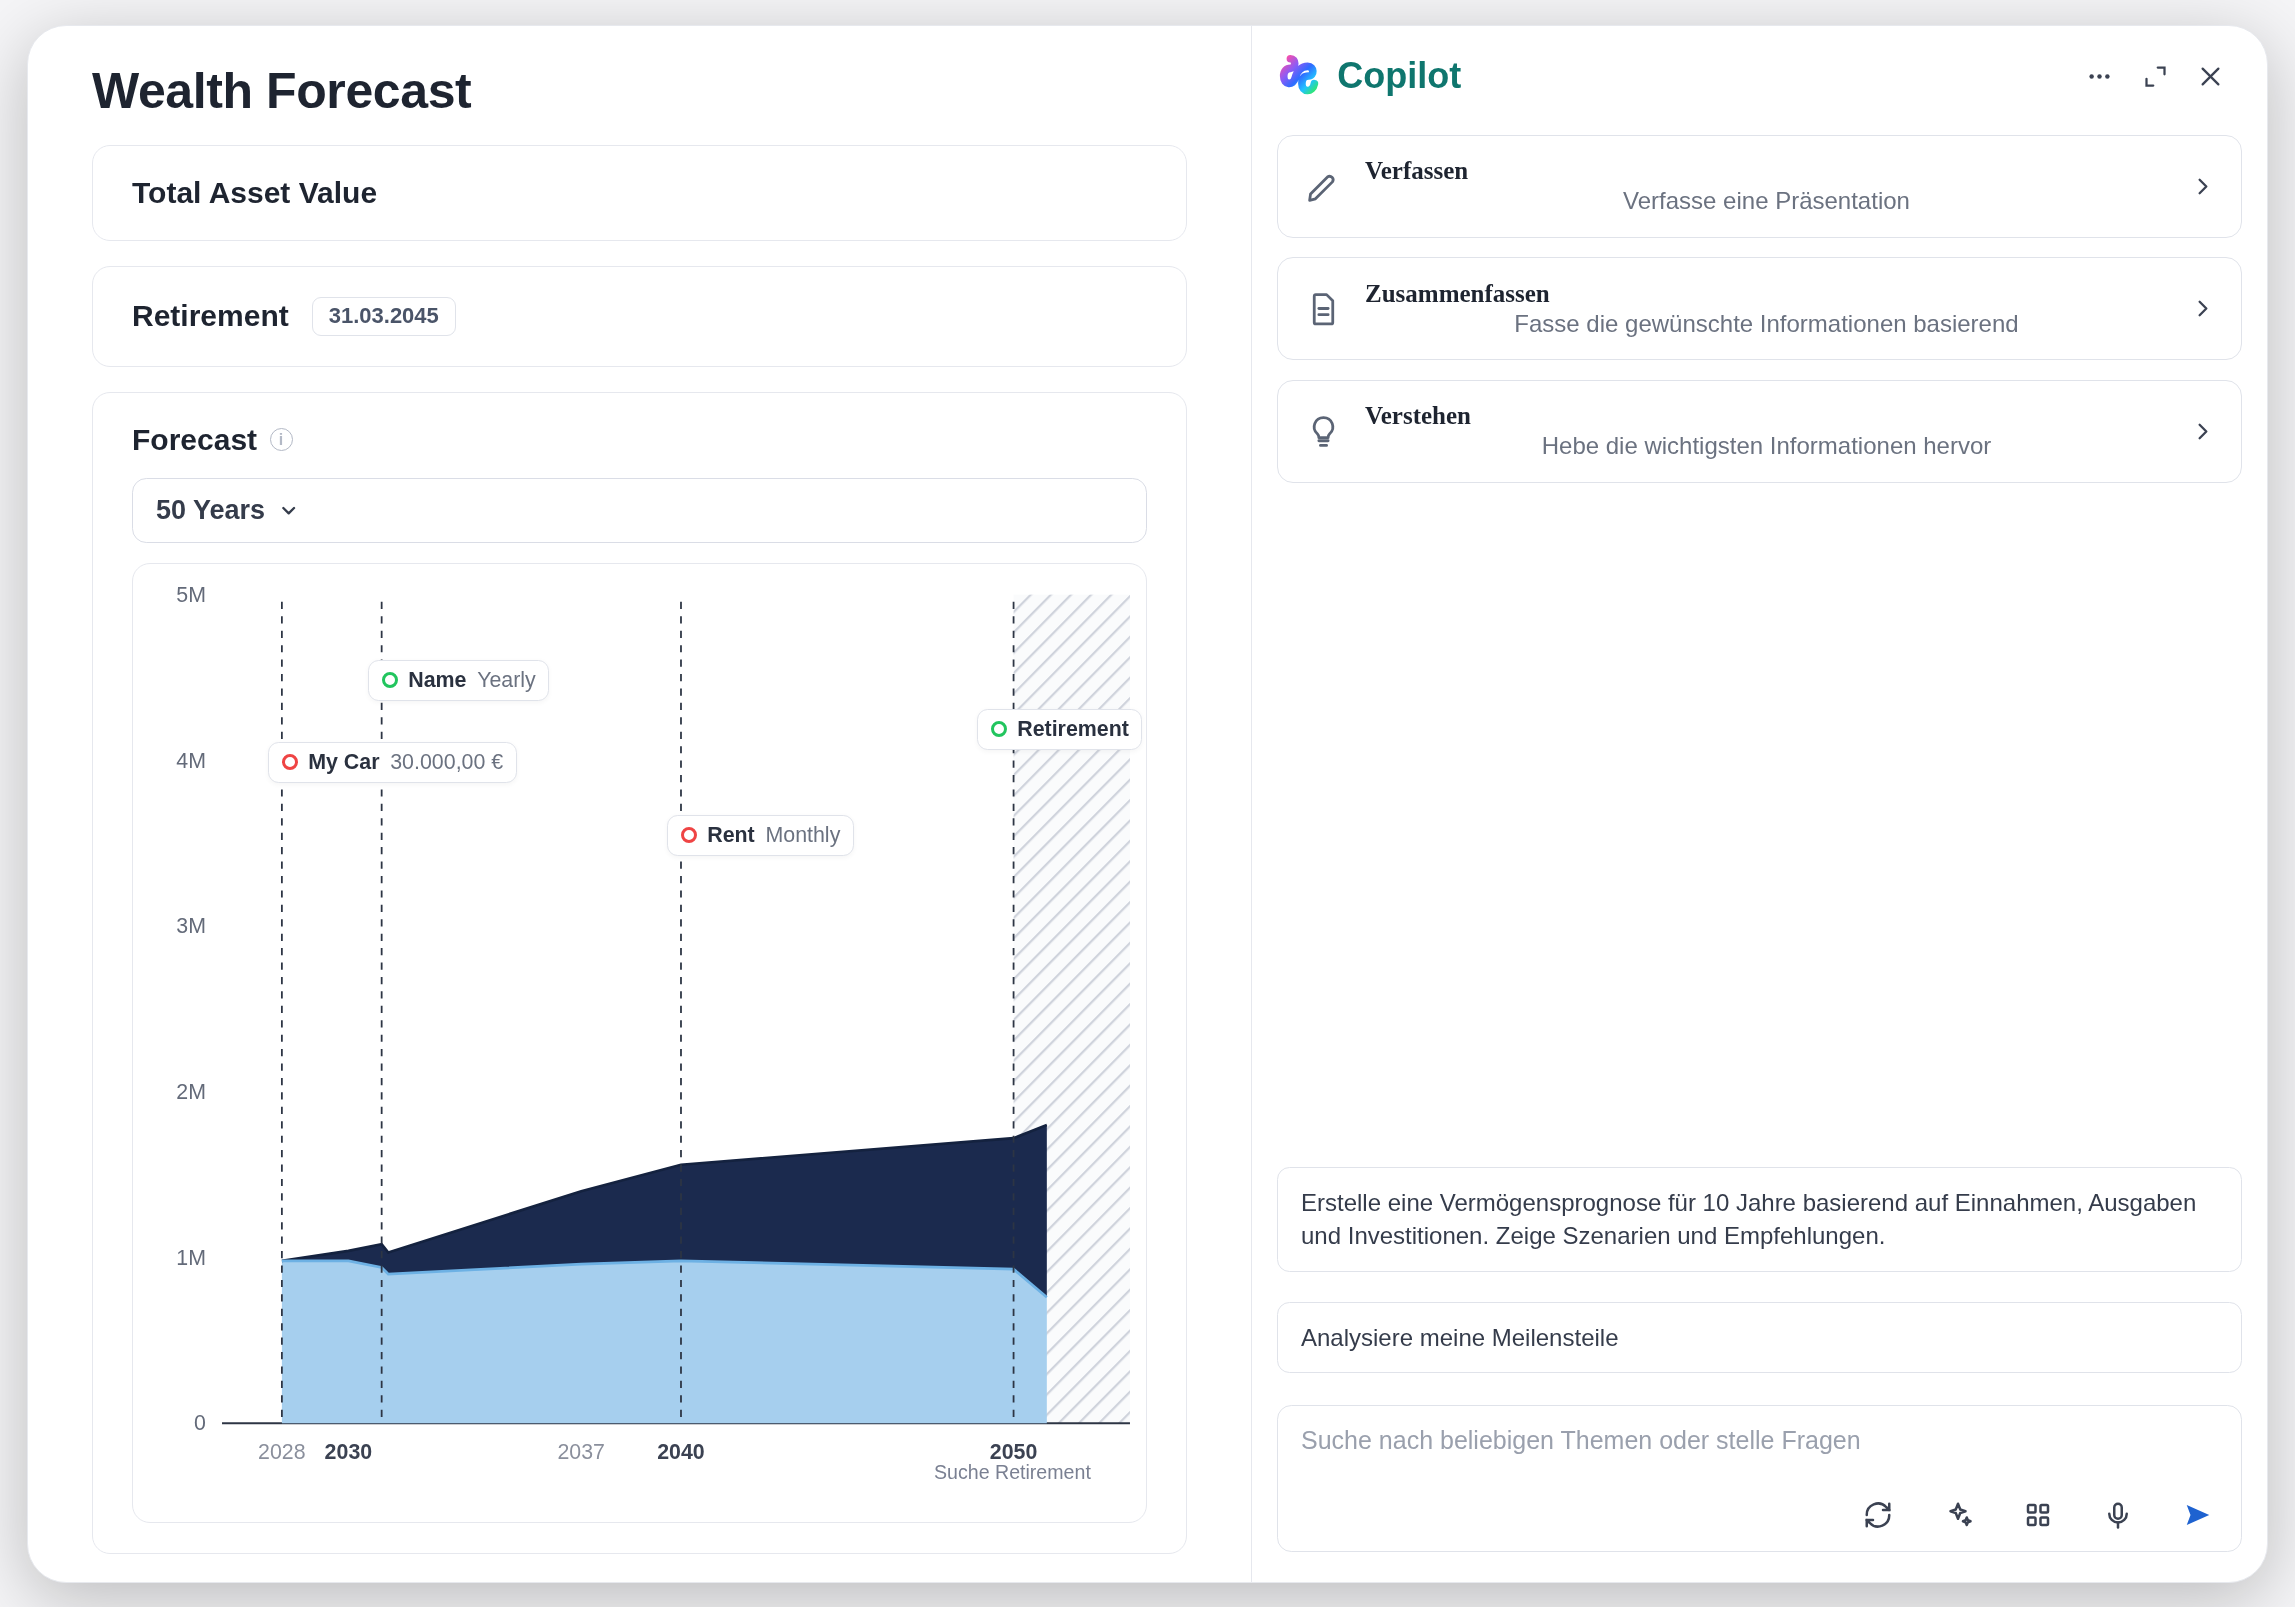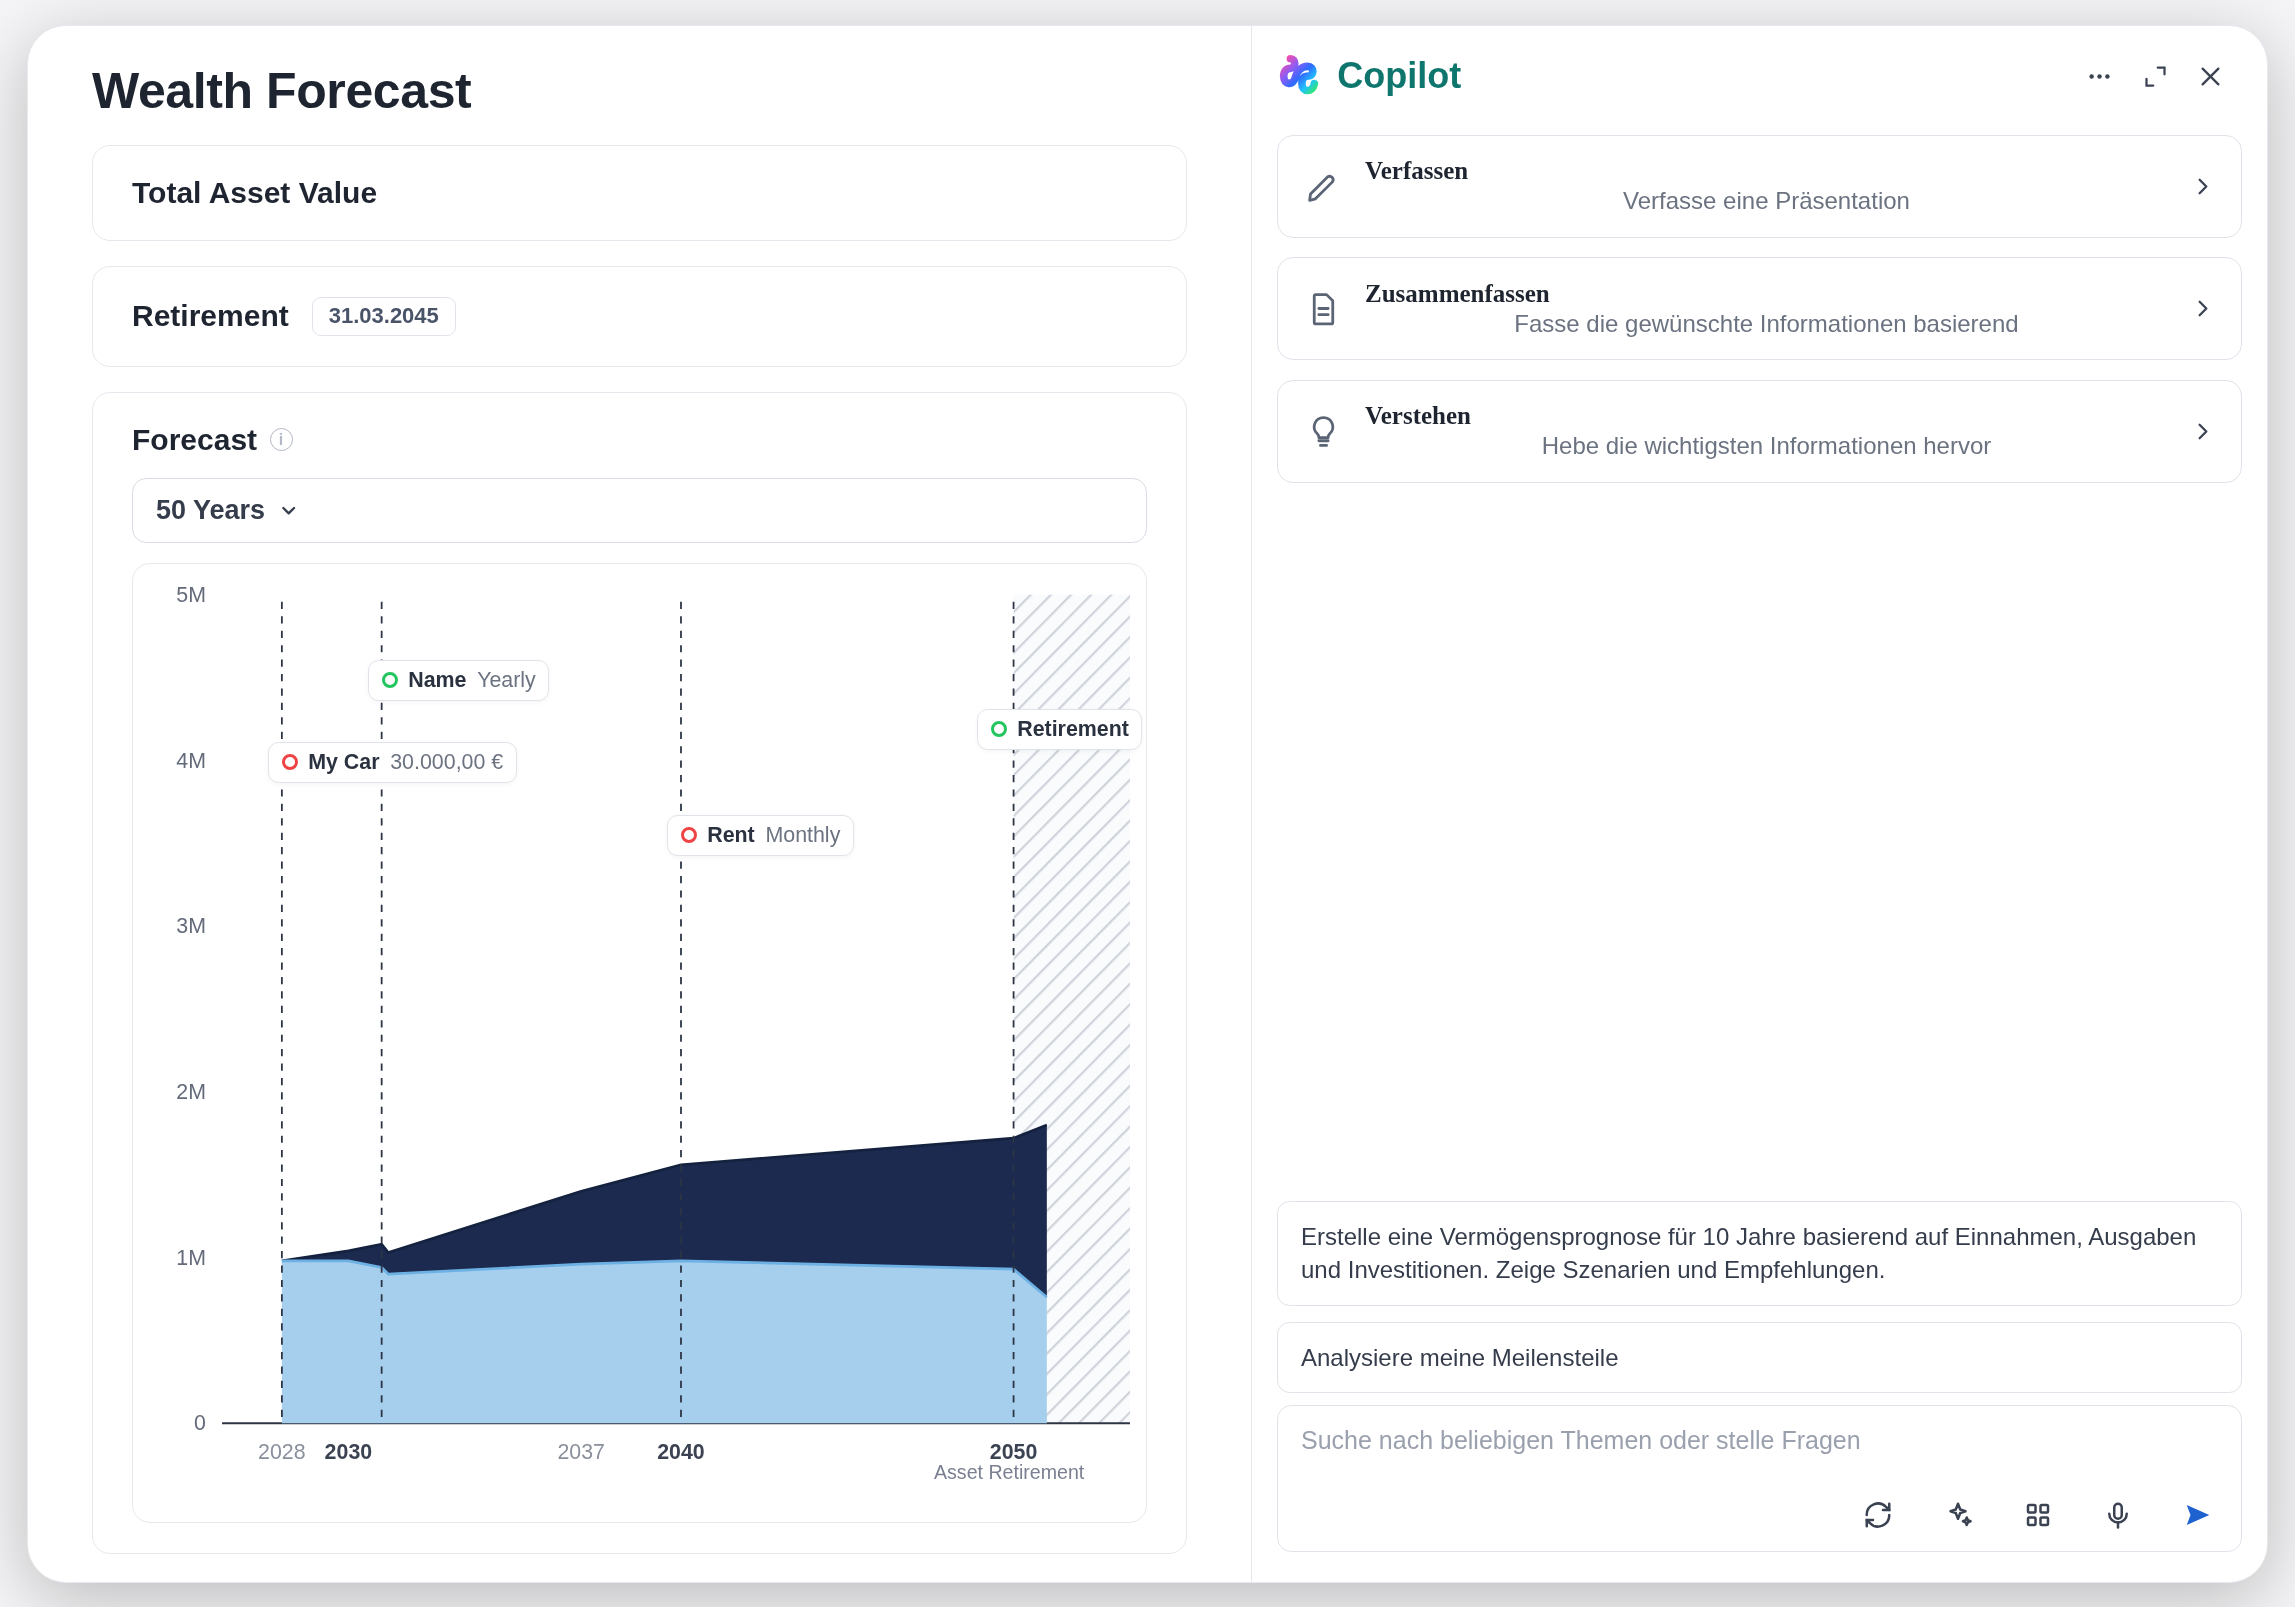--- a/index.html
+++ b/index.html
@@ -54,21 +54,21 @@
   .hbtn { width:41px;height:41px; display:flex;align-items:center;justify-content:center; border-radius:7.1px; cursor:pointer; color:#3b4252; }
   .hbtn svg{width:27px;height:27px;}
   .skills { padding:9px 25px 0 25px; display:flex; flex-direction:column; gap:19.6px; }
   .skill-card { border:0.9px solid #e0e3ea; border-radius:16px; padding:21.4px 27px; display:flex; align-items:center; gap:23px; cursor:pointer; }
   .skill-card .sicon { width:37px;height:37px;color:#5b6475; }
   .skill-card .textcol { flex:1; }
   .skill-card .st { font-size:25px; font-weight:700; color:#1e2430;font-family:Liberation Serif, serif; }
   .skill-card .ss { font-size:24px; color:#6b7280; margin-top:2px;text-align:center; }
   .skill-card .chev { width:23px;height:23px;color:#3b4252; }
   .side-spacer { flex:1; }
-  .suggestions { padding:0 25px; display:flex; flex-direction:column; gap:16px; margin-bottom:12px; }
+  .suggestions { padding:0 25px; display:flex; flex-direction:column; gap:30px; margin-bottom:32px; }
   .suggest { border:0.9px solid #e0e3ea; border-radius:12.5px; padding:18px 23px; font-size:24px; color:#353c4b; cursor:pointer; line-height:1.4; }
   .inputbox { margin:0 25px 30px 25px; border:0.9px solid #e0e3ea; border-radius:14.3px; padding:19.6px 23px 16px 23px; display:flex; flex-direction:column; gap:39px; }
   .prompt-area { font-size:25px; color:#9aa0ad; }
   .input-actions { display:flex; align-items:center; gap:39px; justify-content:flex-end; }
   .iact { width:41px;height:41px;display:flex;align-items:center;justify-content:center;color:#3b4252;cursor:pointer;border-radius:7.1px; }
   .iact.send{color:#1e62d0;}
   .iact svg{width:30px;height:30px;}
 </style>
 </head>
 <body>
@@ -142,21 +142,21 @@
           </div>
           <div class="event-chip" style="top: 251px; left: 534px;">
             <span class="dot red"></span>
             <span class="t1">Rent</span>
             <span class="t2">Monthly</span>
           </div>
           <div class="event-chip" style="top: 145px; left: 844px;">
             <span class="dot green"></span>
             <span class="t1">Retirement</span>
           </div>
-          <div class="xcap" style="left: 801px; top: 897px;">Asset Retirement</div>
+          <div class="xcap" style="left: 801px; top: 897px;">Suche Retirement</div>
         </div>
     </div>
   </div>
 
   <div class="side">
     <div class="side-header">
       <svg class="copilot-logo" viewBox="0 0 48 48">
         <defs>
           <linearGradient id="g1" x1="0" y1="0" x2="1" y2="1">
             <stop offset="0" stop-color="#ff4da6"></stop>

